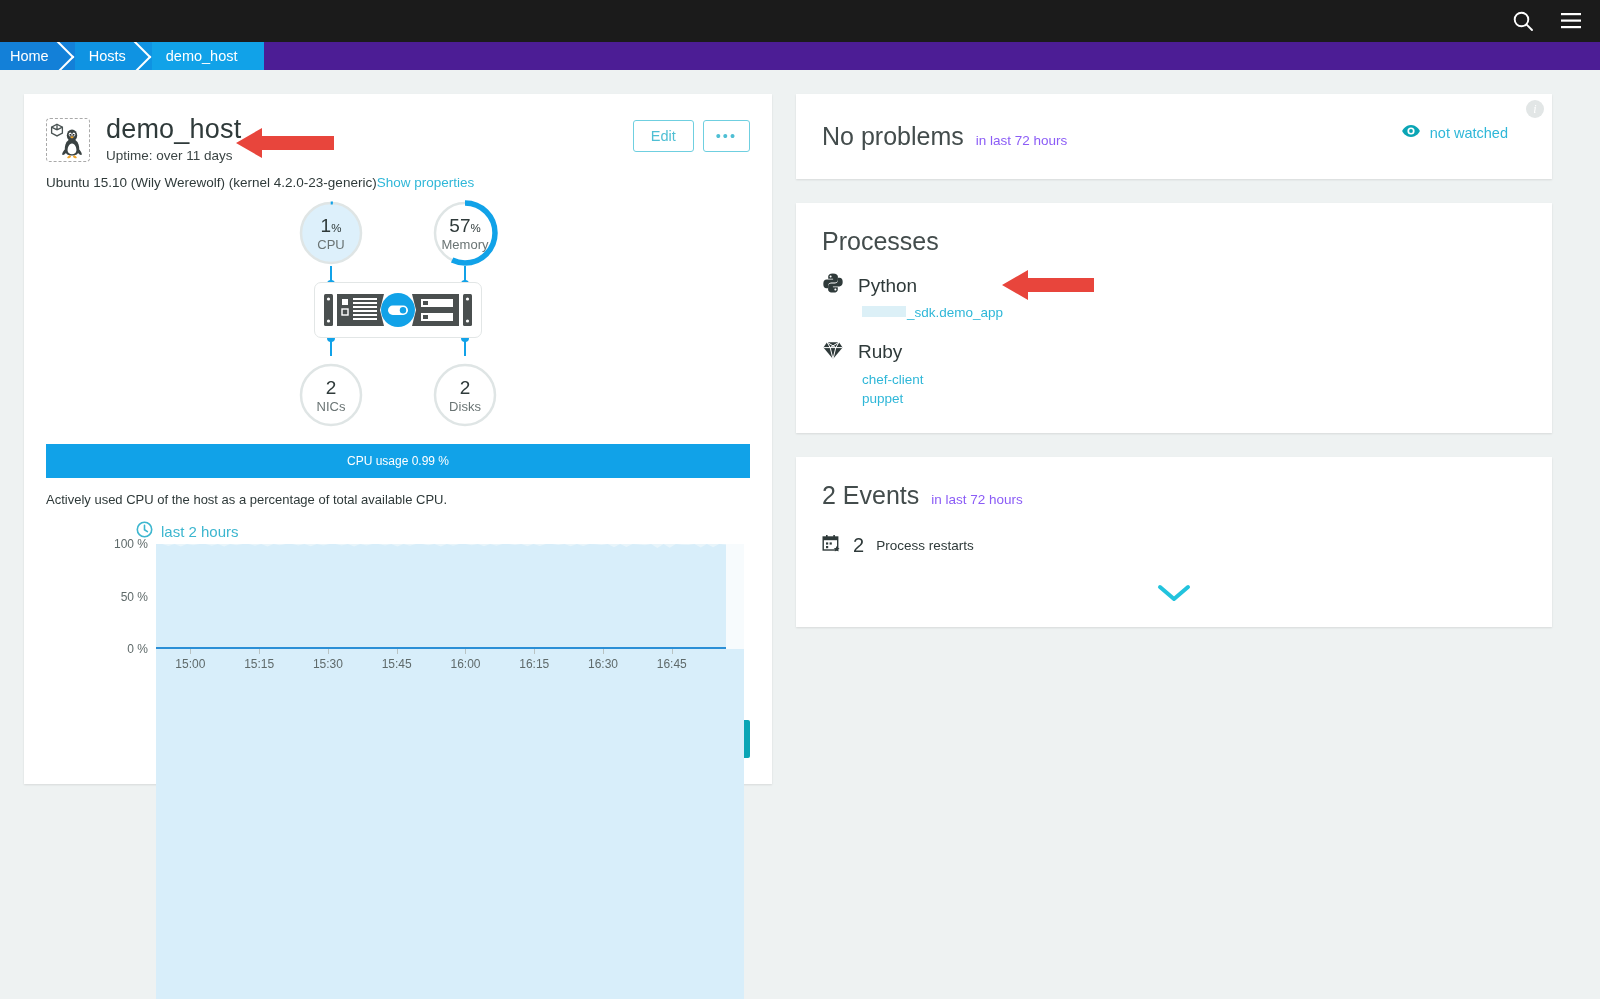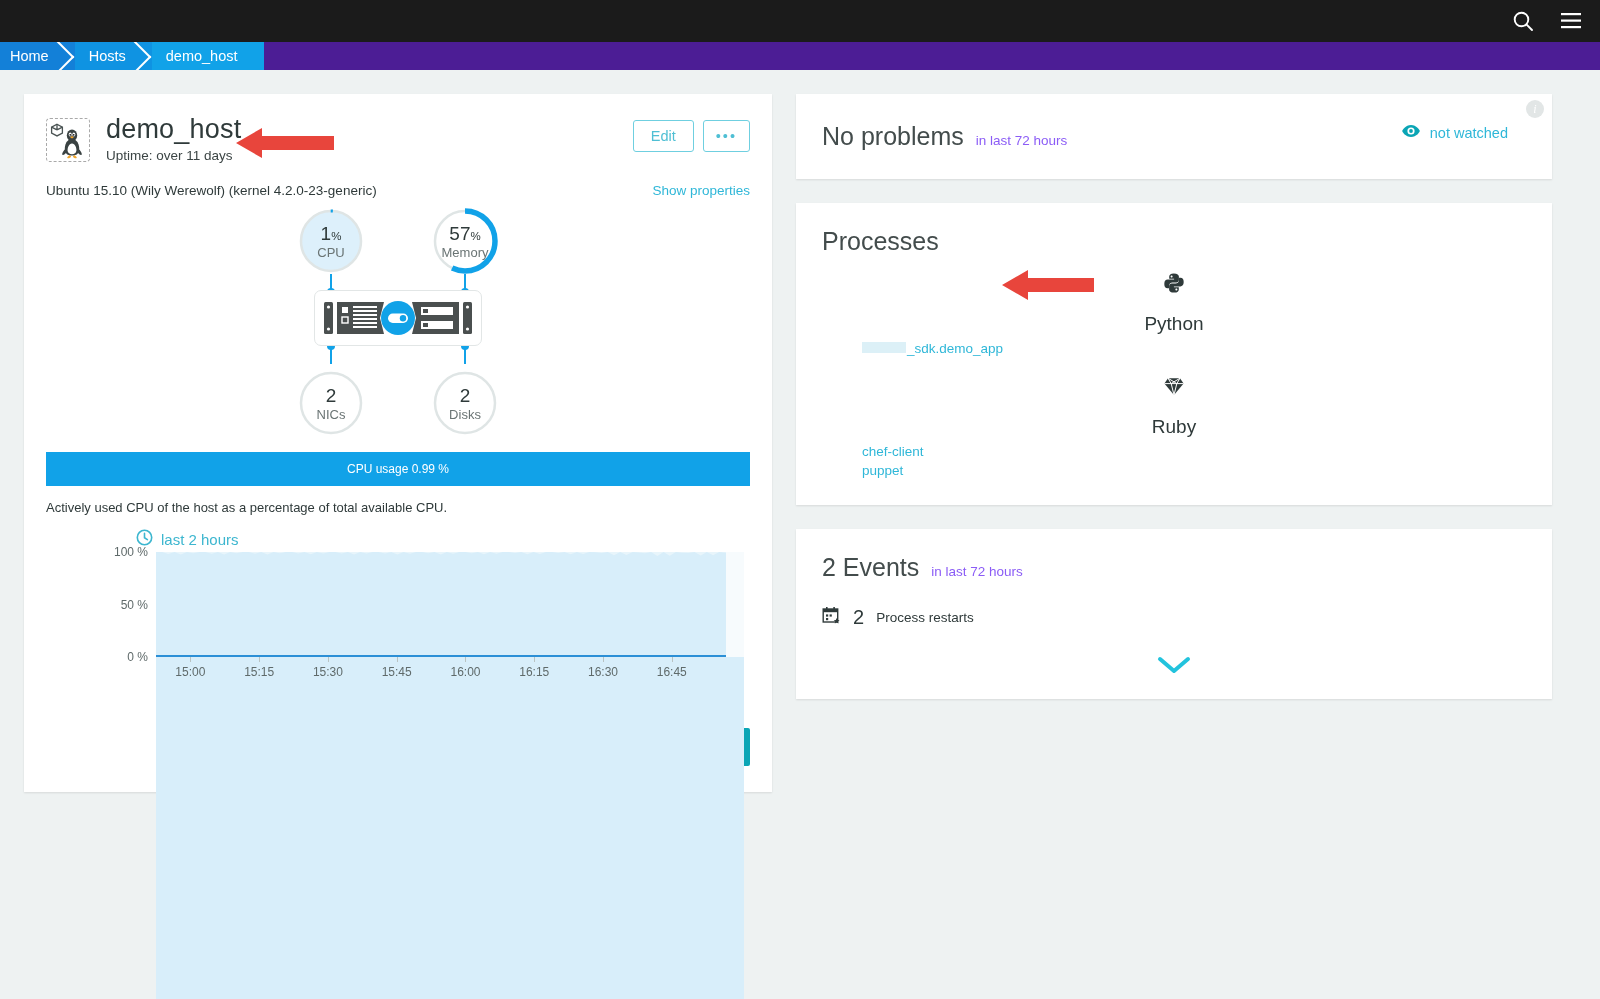--- a/index.html
+++ b/index.html
@@ -58,22 +58,22 @@
   .host-uptime { font-size: 13.5px; color: #3c4545; margin-top: 3px; }
   .host-actions { display: flex; gap: 9px; align-items: flex-start; margin-top: 6px; }
   .btn-outline {
     border: 1.5px solid #6fcfe0; color: #4fbfd4; background: #fff;
     border-radius: 3px; font-size: 14.5px; padding: 7px 17px; cursor: pointer;
     font-family: inherit;
   }
   .btn-outline.dots { padding: 7px 12px; letter-spacing: 2px; }
 
   .os-row {
-    display: flex; justify-content: space-between; align-items: center;
-    margin-top: 20px; font-size: 13.5px; color: #2f3a3a;
+    display: flex; align-items: center;
+    margin-top: 12px; font-size: 13.5px; color: #2f3a3a;
   }
   .link { color: #2fb7d8; cursor: pointer; }
 
   
   .topology { position: relative; height: 228px; margin-top: 10px; }
   .topo-inner { position: absolute; left: 50%; transform: translateX(-50%); width: 200px; height: 228px; }
   .gauge { position: absolute; width: 66px; height: 66px; }
   .gauge svg { position: absolute; inset: 0; }
   .gauge-txt {
     position: absolute; inset: 0; display: flex; flex-direction: column;
@@ -149,21 +149,21 @@
     color: #2fb7d8; font-size: 14.5px; cursor: pointer;
   }
   .info-badge {
     position: absolute; right: 8px; top: 6px; width: 18px; height: 18px;
     border-radius: 50%; background: #e2e6e6; color: #ffffff;
     font-size: 12px; font-style: italic; font-family: "Liberation Serif", serif;
     display: flex; align-items: center; justify-content: center; cursor: pointer;
   }
 
   .proc-group { margin-top: 16px; }
-  .proc-name { display: flex; align-items: center; gap: 14px; font-size: 19px; color: #2f3a3a; flex-direction: column; }
+  .proc-name { display: flex; align-items: center; gap: 14px; font-size: 19px; color: #2f3a3a; }
   .proc-children { margin: 4px 0 0 40px; }
   .proc-child { font-size: 13.5px; color: #2fb7d8; line-height: 1.45; cursor: pointer; }
   .proc-child.redacted::before {
     content: ""; display: inline-block; width: 44px; height: 11px;
     background: #dcf0f7; vertical-align: baseline; margin-right: 1px;
   }
   .panel-foot { display: flex; justify-content: flex-end; margin-top: 26px; }
 
   .event-row { display: flex; align-items: center; gap: 12px; margin-top: 24px; }
   .event-count { font-size: 20px; color: #2f3a3a; }

